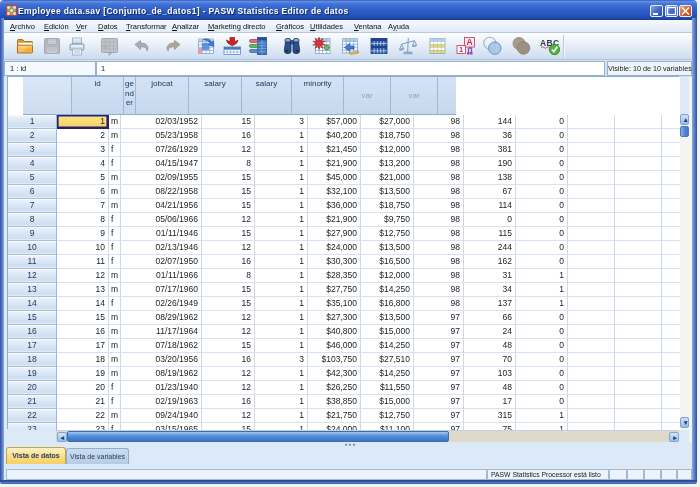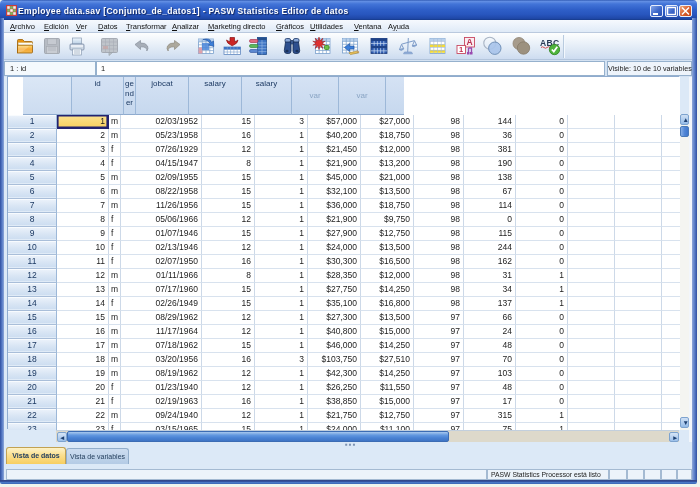--- a/index.html
+++ b/index.html
@@ -326,20 +326,21 @@
   <div id="crvis">Visible: 10 de 10 variables</div>
  </div>
  <div id="tablewrap">
   <div id="hdr">
    <div class="h corner" style="width:49px"></div>
    <div class="h" style="width:52px">id</div>
    <div class="h" style="width:12px;padding-left:1px;padding-right:0;justify-content:flex-start">ge<br>nd<br>er</div>
    <div class="h" style="width:53px">jobcat</div>
    <div class="h" style="width:53px">salary</div>
    <div class="h" style="width:50px">salary</div>
+   <div class="h" style="width:52px">minority</div>
    <div class="h var" style="width:47px;padding-top:14px">var</div>
    <div class="h var" style="width:47px;padding-top:14px">var</div>
    <div class="h" style="width:18px;border-right:none"></div>
   </div>
   <div id="datarows">
 <div class="row">
           <div class="rh">1</div>
           <div class="c num sel" style="width:52px">1</div>
           <div class="c txt" style="width:12px">m</div>
           <div class="c num" style="width:81px">02/03/1952</div>
@@ -431,21 +432,21 @@
           <div class="c num" style="width:52px">67</div>
           <div class="c num" style="width:52px">0</div>
           <div class="c" style="width:47px"></div>
           <div class="c" style="width:47px"></div>
           <div class="c fill" style="width:18px;border-right:none"></div>
         </div>
 <div class="row">
           <div class="rh">7</div>
           <div class="c num" style="width:52px">7</div>
           <div class="c txt" style="width:12px">m</div>
-          <div class="c num" style="width:81px">11/26/1956</div>
+          <div class="c num" style="width:81px">04/21/1956</div>
           <div class="c num" style="width:53px">15</div>
           <div class="c num" style="width:53px">1</div>
           <div class="c num" style="width:53px">$36,000</div>
           <div class="c num" style="width:53px">$18,750</div>
           <div class="c num" style="width:50px">98</div>
           <div class="c num" style="width:52px">114</div>
           <div class="c num" style="width:52px">0</div>
           <div class="c" style="width:47px"></div>
           <div class="c" style="width:47px"></div>
           <div class="c fill" style="width:18px;border-right:none"></div>
@@ -463,21 +464,21 @@
           <div class="c num" style="width:52px">0</div>
           <div class="c num" style="width:52px">0</div>
           <div class="c" style="width:47px"></div>
           <div class="c" style="width:47px"></div>
           <div class="c fill" style="width:18px;border-right:none"></div>
         </div>
 <div class="row">
           <div class="rh">9</div>
           <div class="c num" style="width:52px">9</div>
           <div class="c txt" style="width:12px">f</div>
-          <div class="c num" style="width:81px">01/07/1946</div>
+          <div class="c num" style="width:81px">01/11/1946</div>
           <div class="c num" style="width:53px">15</div>
           <div class="c num" style="width:53px">1</div>
           <div class="c num" style="width:53px">$27,900</div>
           <div class="c num" style="width:53px">$12,750</div>
           <div class="c num" style="width:50px">98</div>
           <div class="c num" style="width:52px">115</div>
           <div class="c num" style="width:52px">0</div>
           <div class="c" style="width:47px"></div>
           <div class="c" style="width:47px"></div>
           <div class="c fill" style="width:18px;border-right:none"></div>

